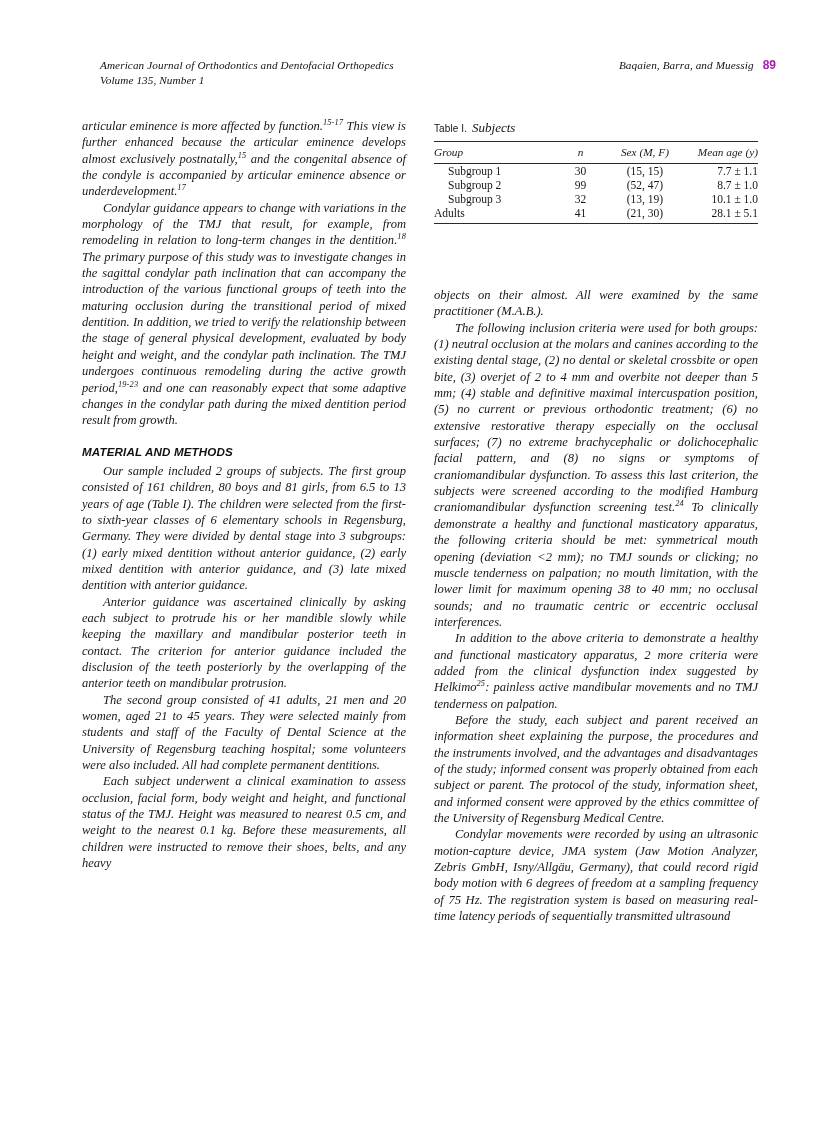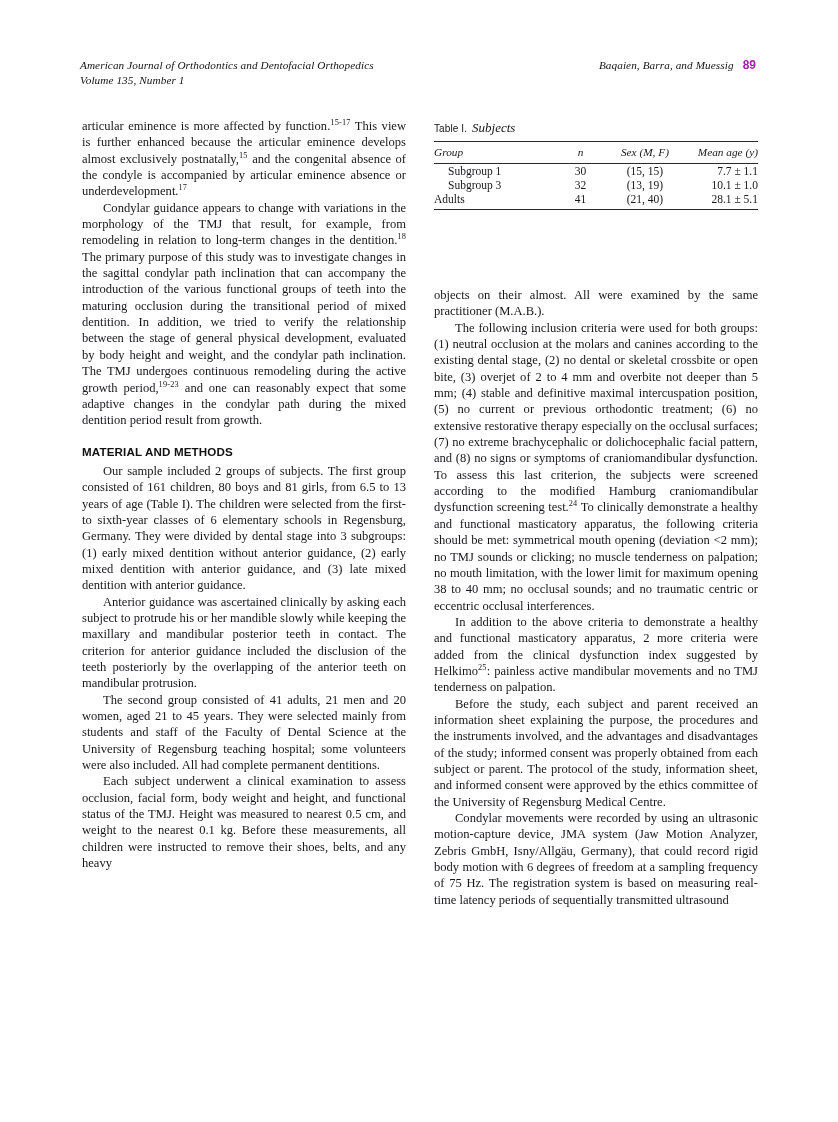--- a/index.html
+++ b/index.html
@@ -20,21 +20,21 @@
     position: absolute;
     left: 0; top: 0;
     width: 838px;
     height: 1122px;
     background: #ffffff;
   }
 
   
   .running-head {
     position: absolute;
-    left: 80px;
+    left: 100px;
     top: 58px;
     width: 676px;
     display: flex;
     justify-content: space-between;
     align-items: flex-start;
   }
   .rh-left {
     font-style: italic;
     font-size: 11.2px;
     line-height: 14.5px;
@@ -65,20 +65,21 @@
   .col {
     position: absolute;
     top: 118px;
     width: 324px;
     font-size: 12.55px;
     line-height: 16.35px;
     text-align: justify;
     text-justify: inter-word;
     hyphens: none;
     color: #17161a;
+    font-style: italic;
   }
   .col-left  { left: 82px; }
   .col-right { left: 434px; top: 287px; width: 324px; }
 
   .col p {
     margin: 0;
     text-indent: 21px;
   }
   .col p.noindent { text-indent: 0; }
 
@@ -198,29 +199,35 @@
         </tr>
       </thead>
       <tbody>
         <tr>
           <td class="c-group sub">Subgroup 1</td>
           <td class="c-n">30</td>
           <td class="c-sex">(15, 15)</td>
           <td class="c-age">7.7 ± 1.1</td>
         </tr>
         <tr>
+          <td class="c-group sub">Subgroup 2</td>
+          <td class="c-n">99</td>
+          <td class="c-sex">(52, 47)</td>
+          <td class="c-age">8.7 ± 1.0</td>
+        </tr>
+        <tr>
           <td class="c-group sub">Subgroup 3</td>
           <td class="c-n">32</td>
           <td class="c-sex">(13, 19)</td>
           <td class="c-age">10.1 ± 1.0</td>
         </tr>
         <tr class="last-body">
           <td class="c-group">Adults</td>
           <td class="c-n">41</td>
-          <td class="c-sex">(21, 40)</td>
+          <td class="c-sex">(21, 30)</td>
           <td class="c-age">28.1 ± 5.1</td>
         </tr>
       </tbody>
     </table>
   </div>
 
   <div class="col col-right">
     <p class="noindent">objects on their almost. All were examined by the same practitioner (M.A.B.).</p>
 
     <p><span>The following inclusion criteria were used for both groups: (1) neutral occlusion at the molars and canines according to the existing dental stage, (2) no dental or skeletal crossbite or open bite, (3) overjet of 2 to 4 mm and overbite not deeper than 5 mm; (4) stable and definitive maximal intercuspation position, (5) no current or previous orthodontic treatment; (6) no extensive restorative therapy especially on the occlusal surfaces; (7) no extreme brachycephalic or dolichocephalic facial pattern, and (8) no signs or symptoms of craniomandibular dysfunction. To assess this last criterion, the subjects were screened according to the modified Hamburg craniomandibular dysfunction screening test.</span><sup>24</sup><span> To clinically demonstrate a healthy and functional masticatory apparatus, the following criteria should be met: symmetrical mouth opening (deviation &lt;2 mm); no TMJ sounds or clicking; no muscle tenderness on palpation; no mouth limitation, with the lower limit for maximum opening 38 to 40 mm; no occlusal sounds; and no traumatic centric or eccentric occlusal interferences.</span></p>

